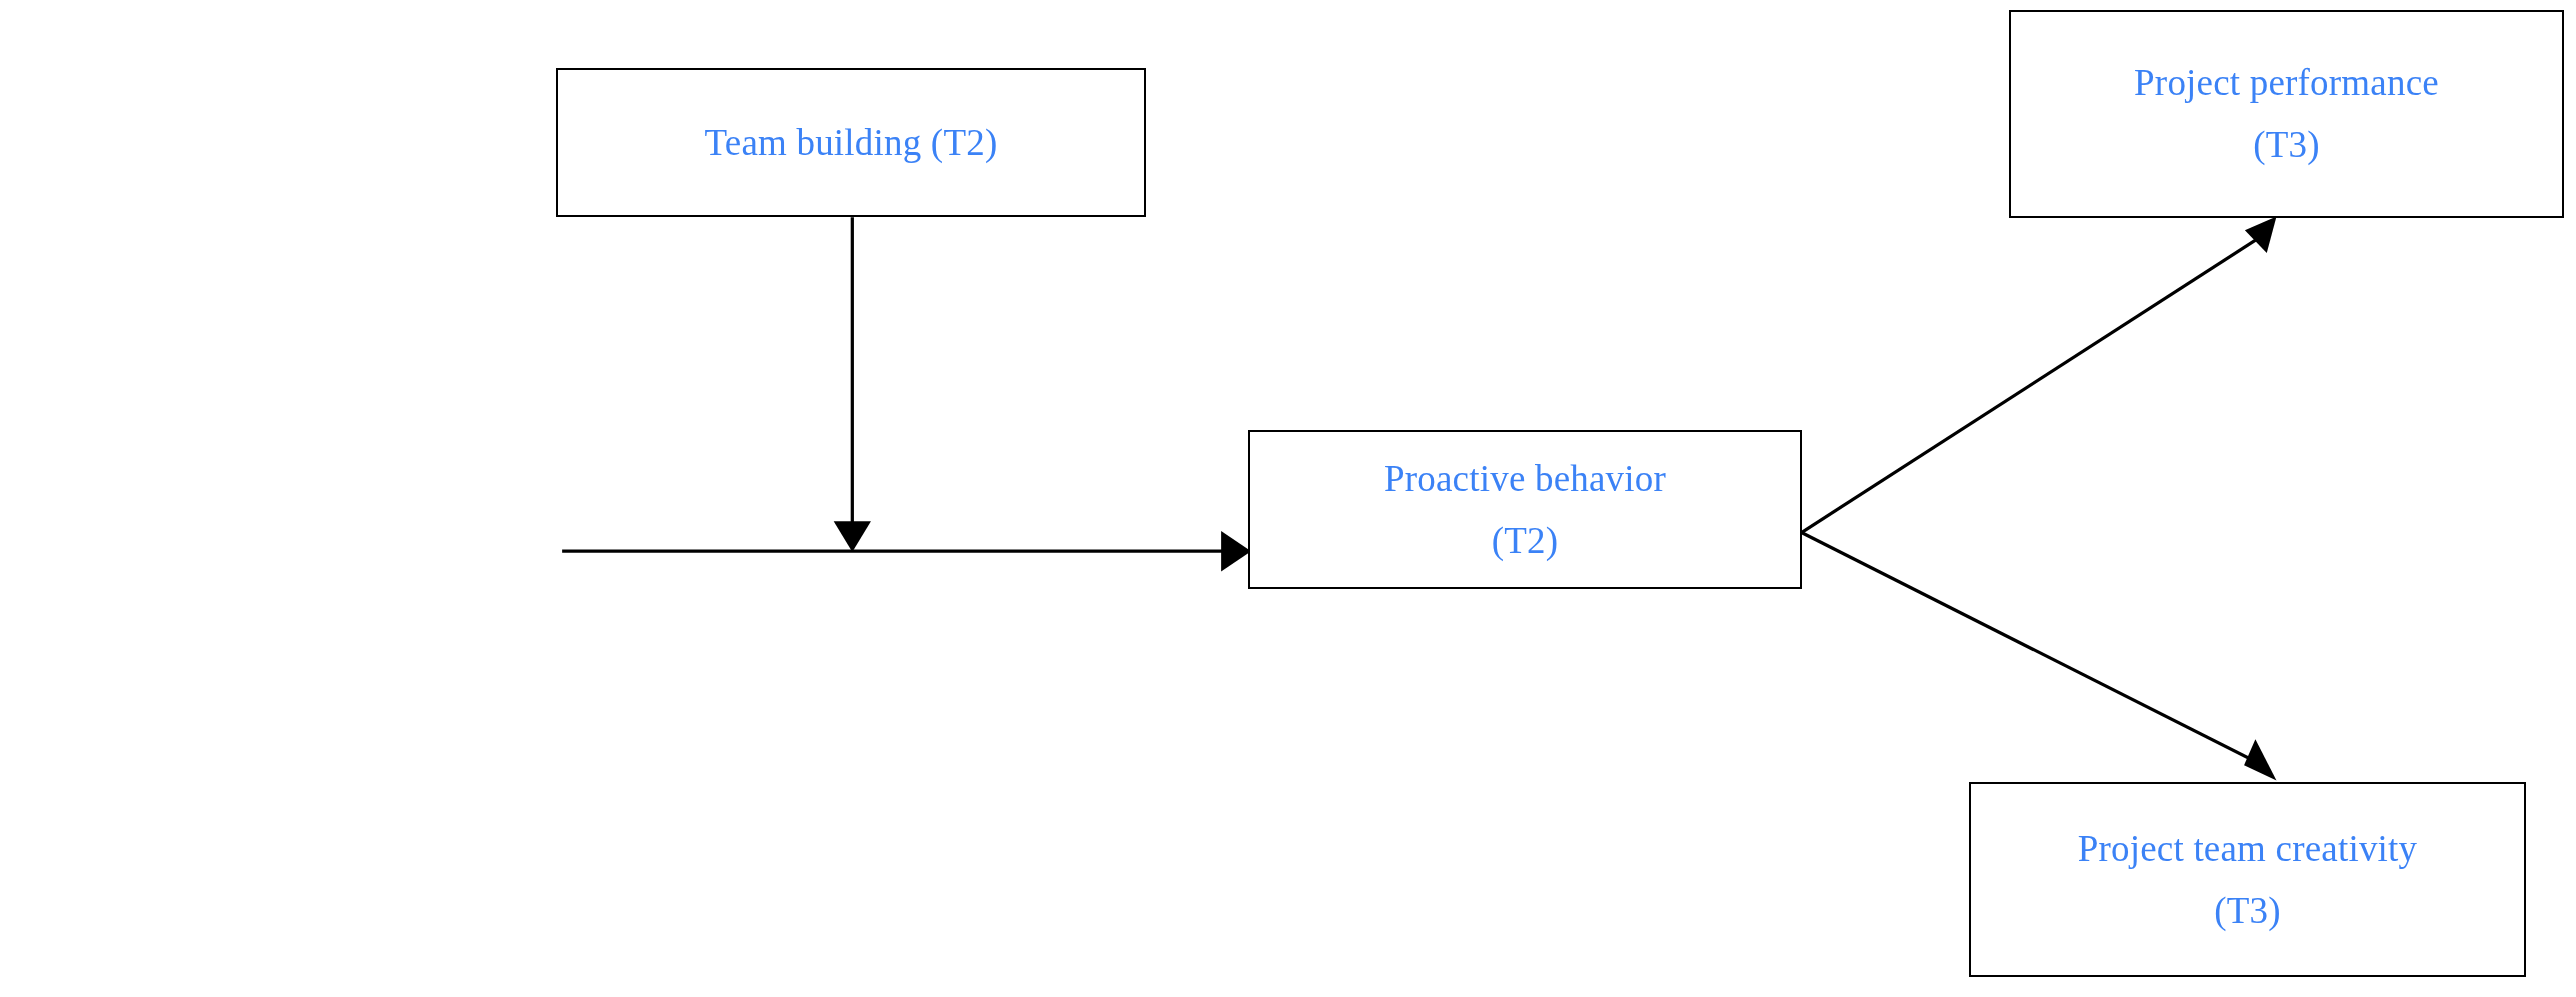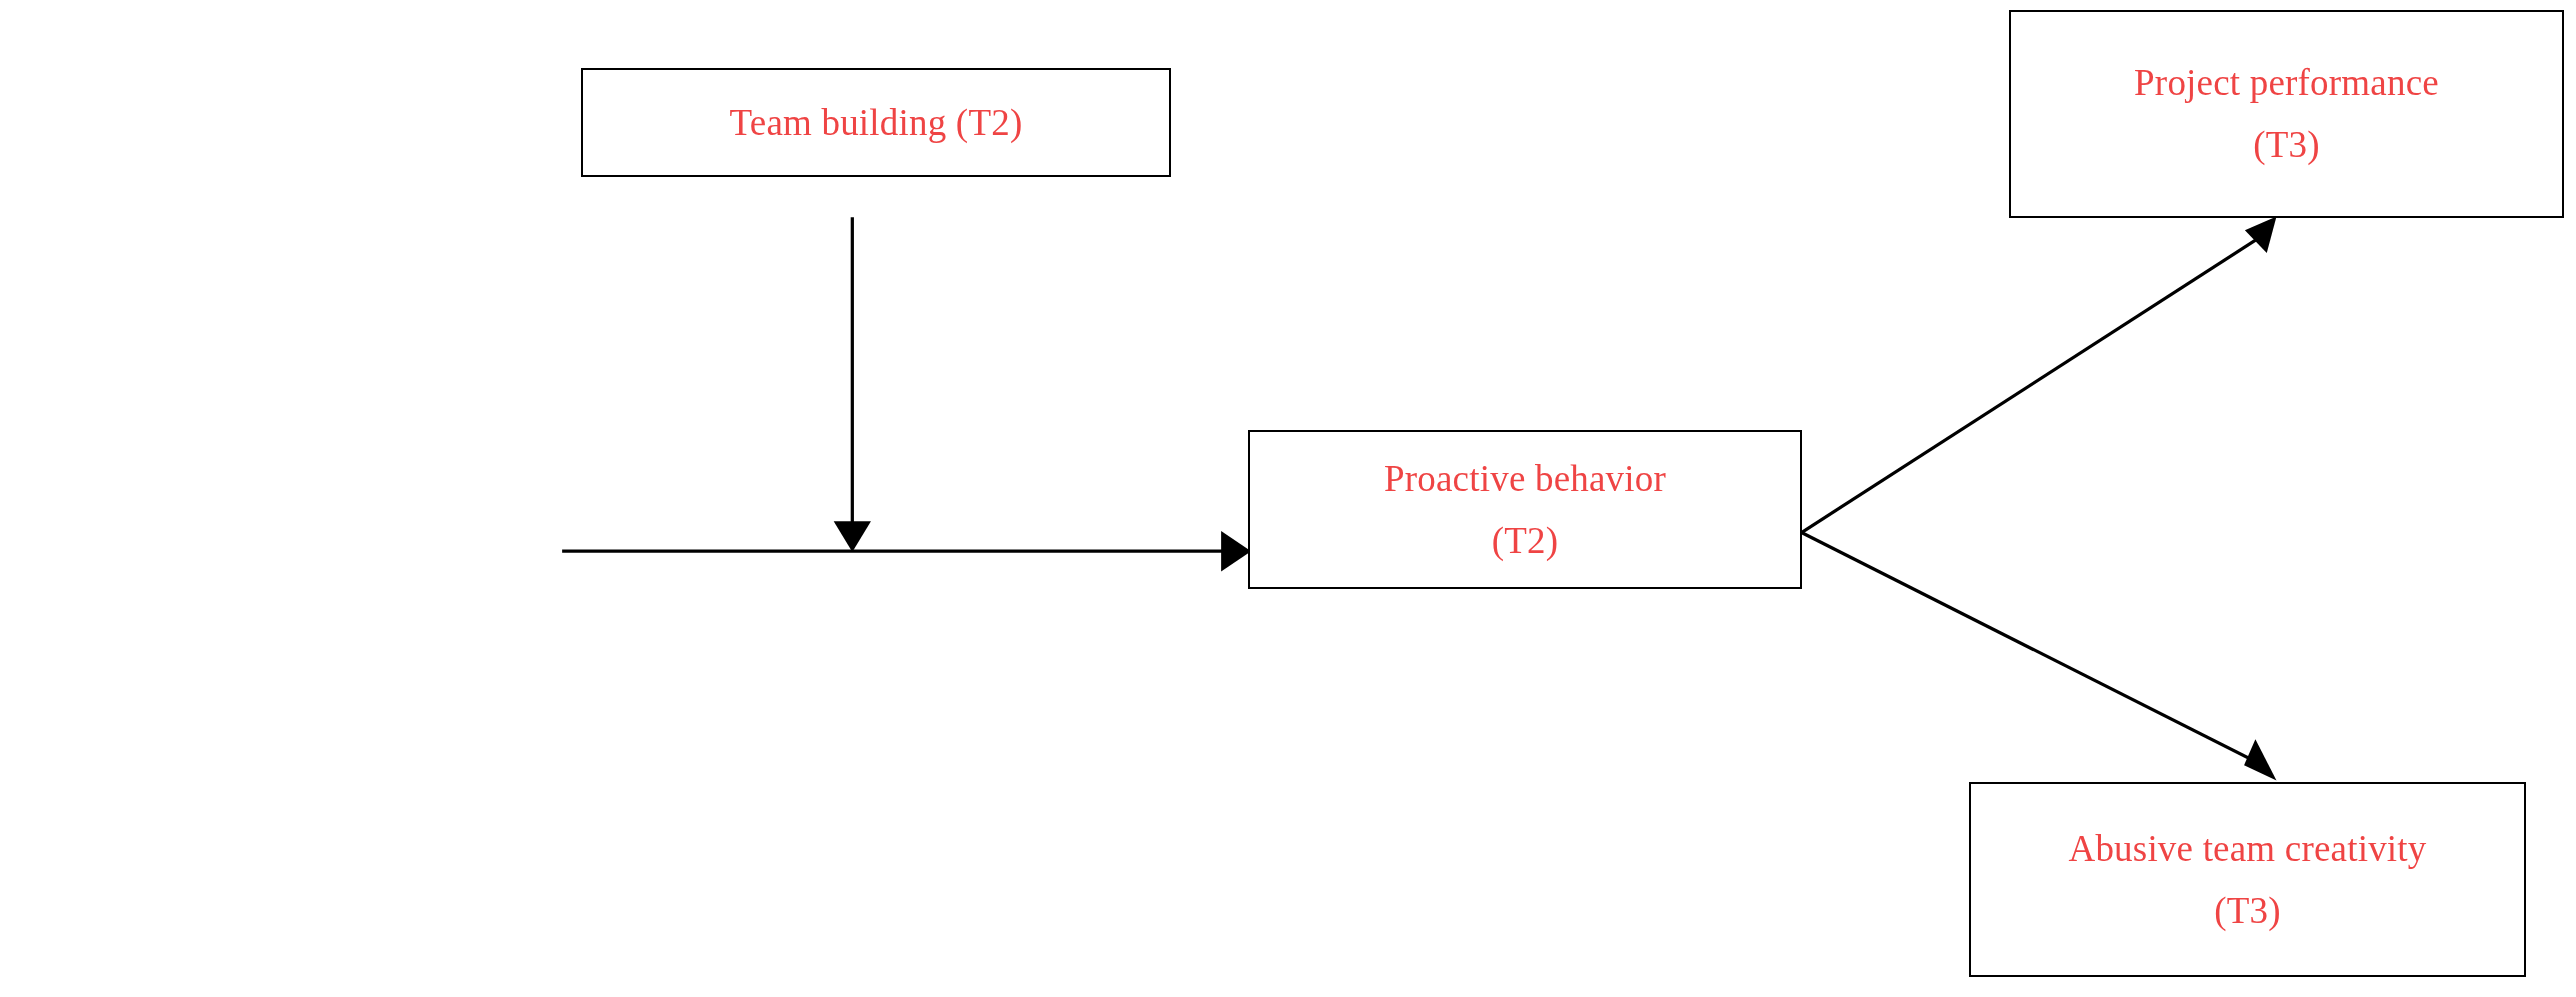--- a/index.html
+++ b/index.html
@@ -18,21 +18,21 @@
   .node {
     position: absolute;
     box-sizing: border-box;
     border: 2.4px solid #000000;
     background: #ffffff;
     display: flex;
     flex-direction: column;
     align-items: center;
     justify-content: center;
     text-align: center;
-    color: #ef4444;
+    color: #3b82f6;
     font-size: 37px;
     line-height: 62px;
     letter-spacing: 0.2px;
     white-space: nowrap;
   }
   .node .ln {
     display: block;
   }
   #svg-links {
     position: absolute;
@@ -40,21 +40,21 @@
     top: 0;
     width: 2576px;
     height: 997px;
     pointer-events: none;
   }
   
   #node-abusive-supervision {
     left: 10.5px;  top: 415px;  width: 551px;  height: 206px;
   }
   #node-team-building {
-    left: 581px; top: 68px;   width: 590px;  height: 109px;
+    left: 556px; top: 68px;   width: 590px;  height: 149px;
   }
   #node-proactive-behavior {
     left: 1248px; top: 430px; width: 554px;  height: 159px;
   }
   #node-project-performance {
     left: 2009px; top: 9.7px;  width: 555px;  height: 208px;
   }
   #node-project-team-creativity {
     left: 1969px; top: 782px; width: 557px;  height: 195px;
   }
@@ -96,18 +96,18 @@
     <span class="ln">Proactive behavior</span>
     <span class="ln">(T2)</span>
   </div>
 
   <div class="node" id="node-project-performance">
     <span class="ln">Project performance</span>
     <span class="ln">(T3)</span>
   </div>
 
   <div class="node" id="node-project-team-creativity">
-    <span class="ln">Abusive team creativity</span>
+    <span class="ln">Project team creativity</span>
     <span class="ln">(T3)</span>
   </div>
 
 </div>
 
 
 </body></html>

